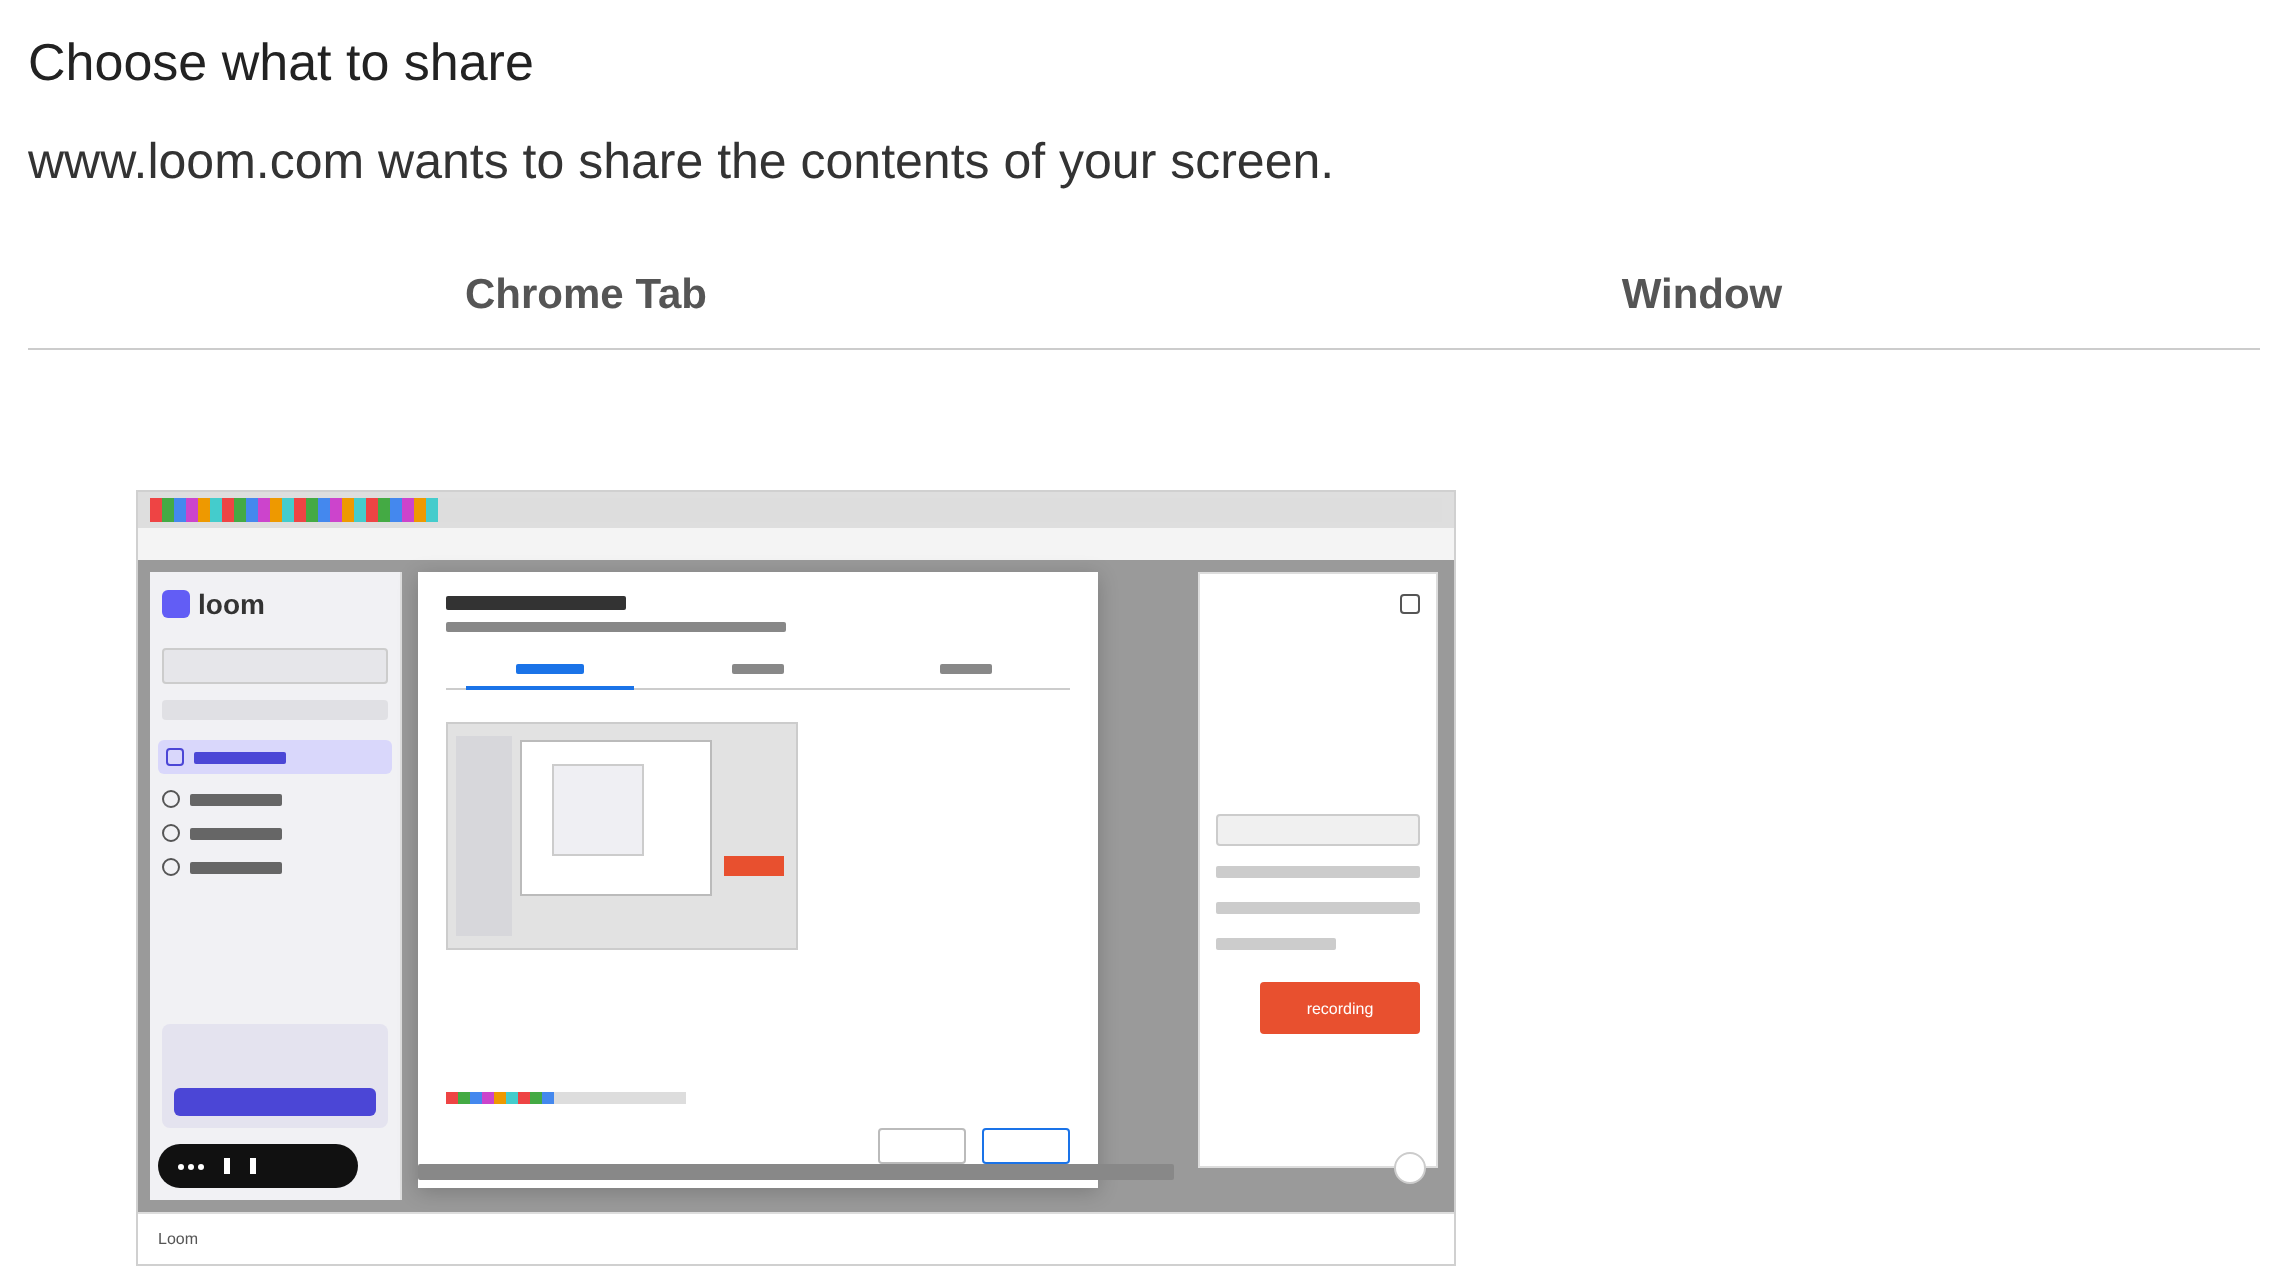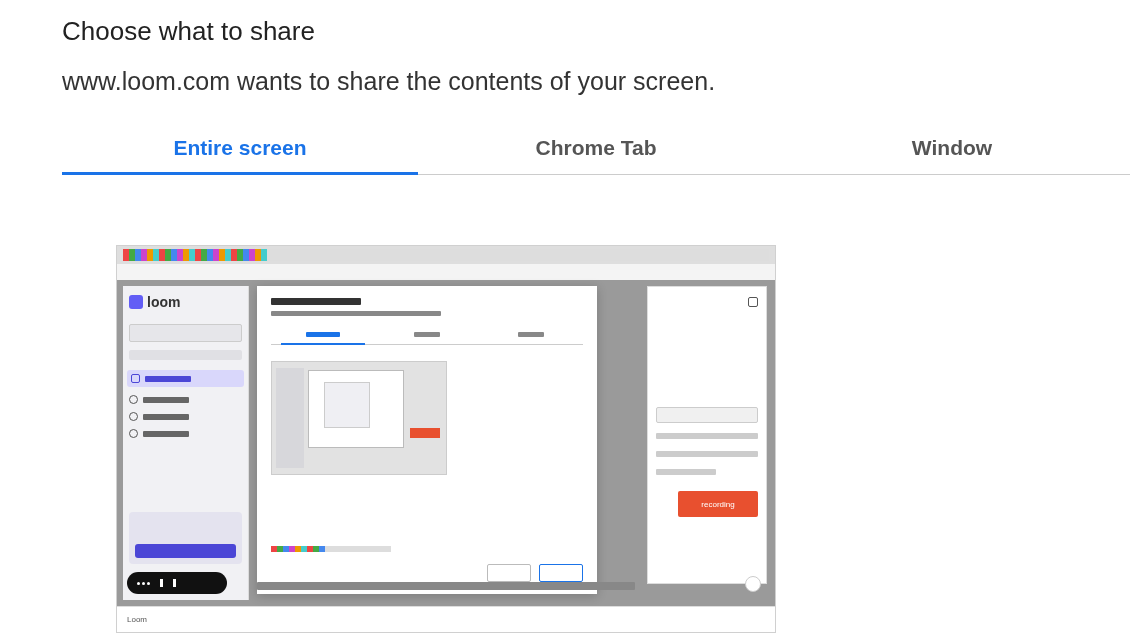--- a/index.html
+++ b/index.html
@@ -1,17 +1,17 @@
 <!DOCTYPE html>
 <html><head>
 <meta charset="utf-8">
 <style>
   * { box-sizing: border-box; margin: 0; padding: 0; }
   html, body { width: 1144px; height: 643px; font-family: "Segoe UI", Arial, sans-serif; background: #fff; color: #1a1a1a; }
-  .dialog { padding: 10px 14px 0 14px; margin-left: 48px; }
+  .dialog { padding: 10px 14px 0 14px; }
   .title { font-size: 26px; font-weight: 400; color: #222; margin-bottom: 20px; margin-top: 6px; }
   .subtitle { font-size: 25px; font-weight: 400; color: #333; margin-bottom: 28px; }
   .tabs { display: flex; border-bottom: 1px solid #ccc; }
   .tab { flex: 1; text-align: center; font-size: 21px; font-weight: 600; color: #555; padding: 12px 0 14px 0; cursor: pointer; position: relative; }
   .tab.active { color: #1a73e8; }
   .tab.active::after { content:""; position:absolute; left:0; right:0; bottom:-1px; height:3px; background:#1a73e8; }
   .content { padding: 70px 0 0 54px; }
   .thumb { width: 660px; height: 388px; background:#e8e8e8; border:1px solid #d0d0d0; position:relative; overflow:hidden; }
 
   
@@ -71,21 +71,20 @@
   .tb-fab { position:absolute; right:14px; bottom:14px; width:16px; height:16px; background:#fff; border:1px solid #ccc; border-radius:50%; }
 </style>
 </head>
 <body>
 
 <div class="dialog">
   <div class="title">Choose what to share</div>
   <div class="subtitle">www.loom.com wants to share the contents of your screen.</div>
 
   <div class="tabs">
-    <div class="tab active">Entire screen</div>
     <div class="tab">Chrome Tab</div>
     <div class="tab">Window</div>
   </div>
 
   <div class="content">
     <div class="thumb">
       <div class="tb-top"></div>
       <div class="tb-url"></div>
       <div class="tb-body">
 

